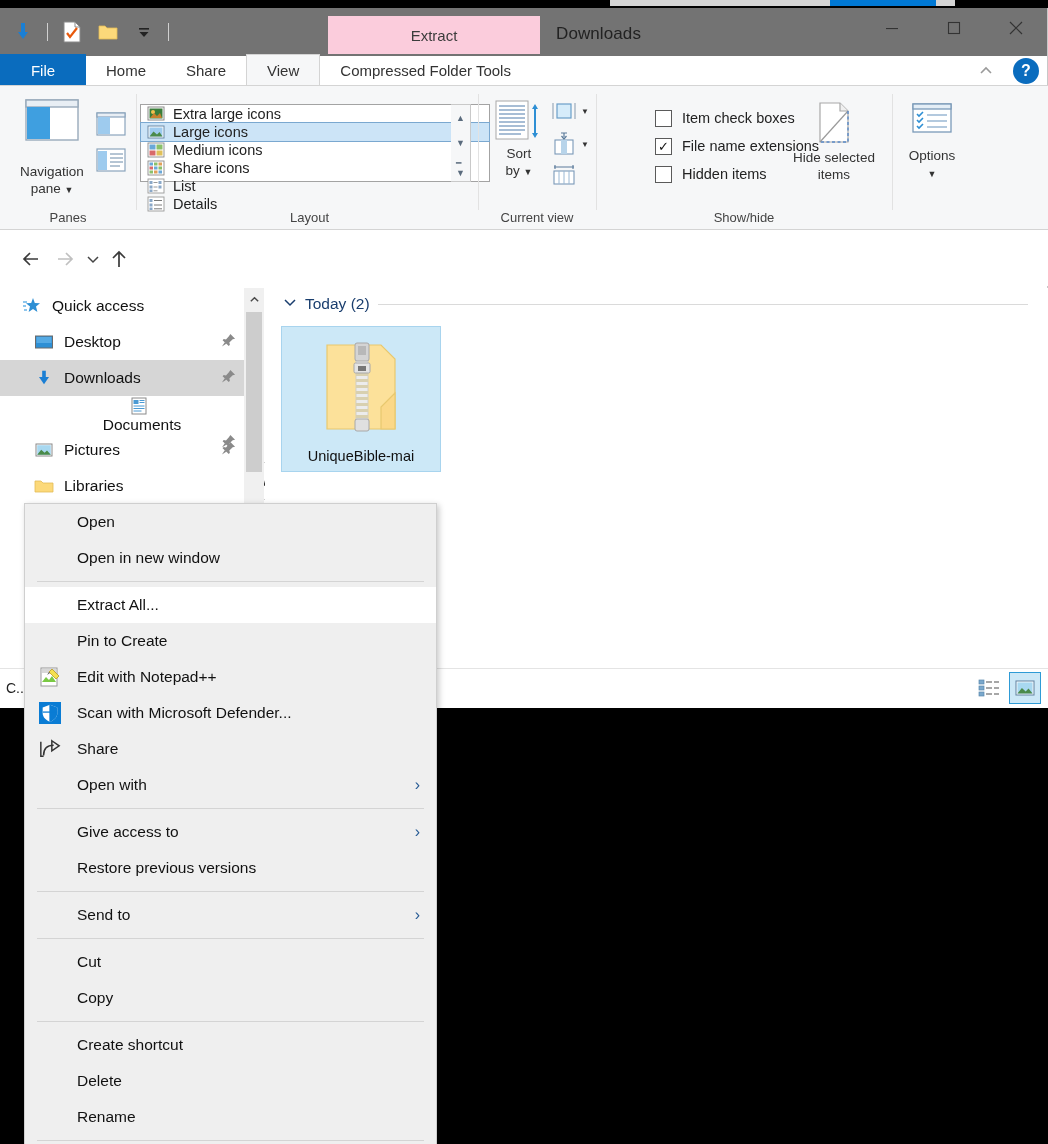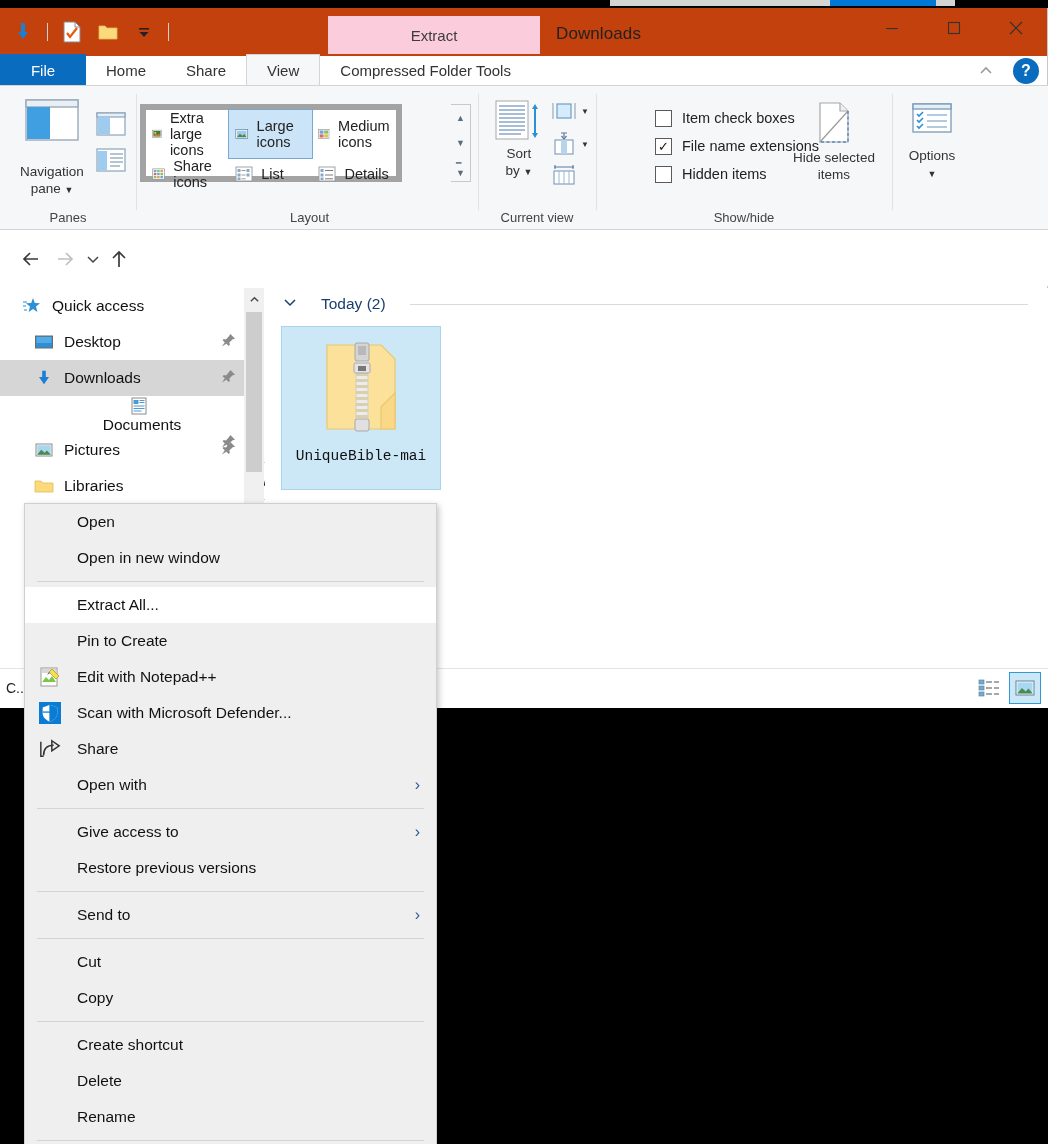--- a/index.html
+++ b/index.html
@@ -14,21 +14,21 @@
   .bg-strip { position: absolute; left: 610px; top: 0; width: 345px; height: 6px; background: #d4d4d4; }
   .bg-strip-active { position: absolute; left: 830px; top: 0; width: 106px; height: 6px; background: #0078d4; }
 
   
   .window {
     position: absolute; left: 0; top: 8px; width: 1048px; height: 700px;
     background: #fff; border: 1px solid #c8c8c8; border-top: none; border-left: none;
   }
 
   
-  .titlebar { position: relative; height: 48px; background: #c2410c; }
+  .titlebar { position: relative; height: 48px; background: #737373; }
   .qat { position: absolute; left: 8px; top: 8px; display: flex; align-items: center; gap: 6px; height: 32px; }
   .qat-btn { width: 30px; height: 30px; display: flex; align-items: center; justify-content: center; }
   .qat-sep { width: 1px; height: 18px; background: #d0d0d0; margin: 0 3px; }
   .win-title {
     position: absolute; left: 556px; top: 16px;
     font-size: 17px; color: #222; letter-spacing: .1px;
   }
   .caption-btns { position: absolute; right: 0; top: 0; display: flex; }
   .cap-btn { width: 62px; height: 40px; display: flex; align-items: center; justify-content: center; background: transparent; border: none; }
   .help-row { position: absolute; right: 8px; top: 50px; display: flex; align-items: center; gap: 14px; z-index: 6; }
@@ -57,21 +57,21 @@
   
   .ribbon { position: absolute; left: 0; top: 78px; width: 1048px; height: 144px; background: #f6f7f8; border-bottom: 1px solid #d4d4d4; }
   .rgroup { position: absolute; top: 0; height: 143px; }
   .rgroup-label { position: absolute; bottom: 4px; width: 100%; text-align: center; font-size: 13px; color: #444; }
   .rgroup-sep { position: absolute; top: 8px; width: 1px; height: 116px; background: #e2e2e2; }
 
   .big-btn { display: flex; flex-direction: column; align-items: center; justify-content: flex-start; }
   .big-btn-label { font-size: 13.5px; color: #333; text-align: center; line-height: 1.25; }
 
   
-  .gallery { position: absolute; left: 140px; top: 18px; width: 262px; height: 78px; border: 6px solid #a3a3a3; background: #fff; display: grid; grid-template-columns: 1fr 1fr 1fr; grid-template-rows: repeat(3, 1fr); }
+  .gallery { position: absolute; left: 140px; top: 18px; width: 350px; height: 78px; border: 1px solid #a3a3a3; background: #fff; display: grid; grid-template-columns: 1fr; grid-template-rows: repeat(3, 1fr); }
   .gal-item { display: flex; align-items: center; gap: 8px; padding-left: 6px; font-size: 14.5px; color: #222; }
   .gal-item.selected { background: #cce4f7; outline: 1px solid #7aa8d0; }
   .gal-scroll { position: absolute; left: 451px; top: 18px; width: 20px; height: 78px; border: 1px solid #c9c9c9; border-left: none; background: #f6f7f8; display: flex; flex-direction: column; }
   .gal-scroll div { flex: 1; display: flex; align-items: center; justify-content: center; color: #5a6b7d; font-size: 9px; }
 
   
   .cb-row { display: flex; align-items: center; gap: 10px; font-size: 14.5px; color: #222; height: 28px; }
   .cb {
     width: 17px; height: 17px; border: 1px solid #5a5a5a; background: #fff;
     display: flex; align-items: center; justify-content: center; font-size: 13px; color: #111;
@@ -100,25 +100,25 @@
   .nav-item.selected { background: #d6d6d6; }
   .nav-ico { width: 28px; display: flex; align-items: center; justify-content: center; margin-right: 6px; }
   .pin { margin-left: auto; color: #8a8a8a; font-size: 14px; }
 
   .sb-scroll { position: absolute; left: 244px; top: 280px; width: 20px; height: 420px; background: #f0f0f0; }
   .sb-arrow { height: 22px; background: #f0f0f0; display: flex; align-items: center; justify-content: center; color: #555; font-size: 9px; }
   .sb-thumb { position: absolute; left: 2px; top: 24px; width: 16px; height: 160px; background: #cdcdcd; }
 
   
   .content { position: absolute; left: 265px; top: 280px; width: 783px; height: 380px; background: #fff; }
-  .group-hdr { display: flex; align-items: center; gap: 24px; height: 32px; padding-left: 18px; }
+  .group-hdr { display: flex; align-items: center; gap: 8px; height: 32px; padding-left: 18px; }
   .group-title { font-size: 15.5px; color: #1a3e6e; }
   .group-rule { flex: 1; height: 1px; background: #dadada; margin-right: 20px; }
   .tiles { display: flex; padding-left: 16px; padding-top: 6px; gap: 0; }
-  .tile { width: 160px; display: flex; flex-direction: column; align-items: center; padding-top: 10px; padding-bottom: 22px; font-family: Liberation Mono, monospace; }
+  .tile { width: 160px; display: flex; flex-direction: column; align-items: center; padding-top: 10px; padding-bottom: 4px; }
   .tile.selected { background: #cce8f7; border: 1px solid #a8d4ee; }
   .tile-ico { width: 100px; height: 100px; display: flex; align-items: center; justify-content: center; }
   .tile-name { font-size: 14.5px; color: #111; text-align: center; line-height: 1.35; margin-top: 10px; word-break: break-all; }
 
   
   .statusbar { position: absolute; left: 0; top: 660px; width: 1048px; height: 40px; background: #fff; border-top: 1px solid #e4e4e4; }
   .status-text { position: absolute; left: 6px; top: 11px; font-size: 14px; color: #222; }
   .view-btns { position: absolute; right: 8px; top: 4px; display: flex; gap: 6px; }
   .view-btn { width: 30px; height: 30px; display: flex; align-items: center; justify-content: center; }
   .view-btn.active { background: #cce8f7; outline: 1px solid #2e9bd6; }

